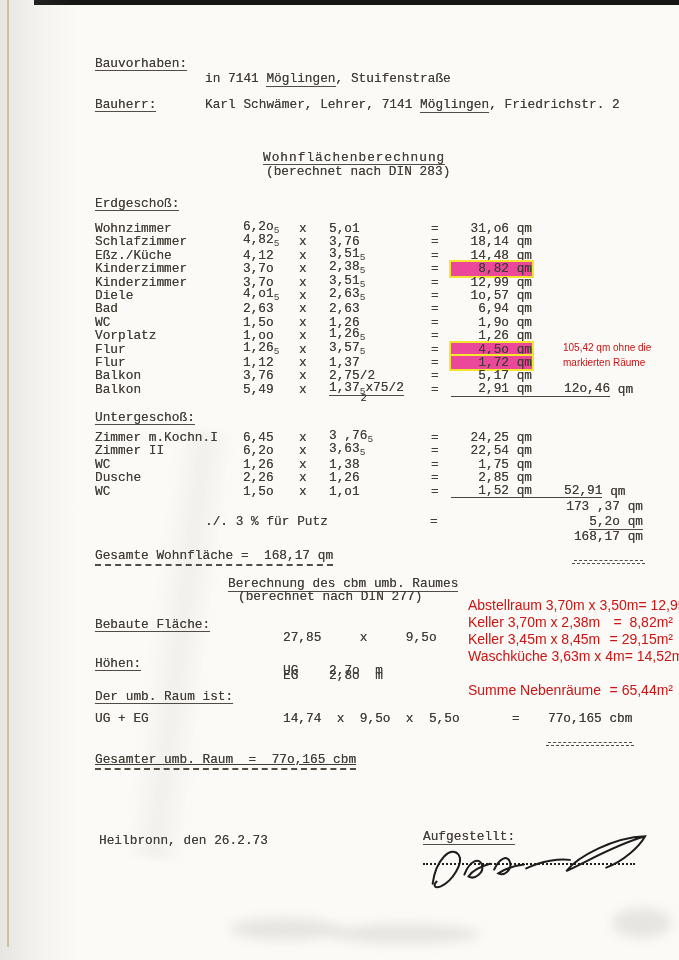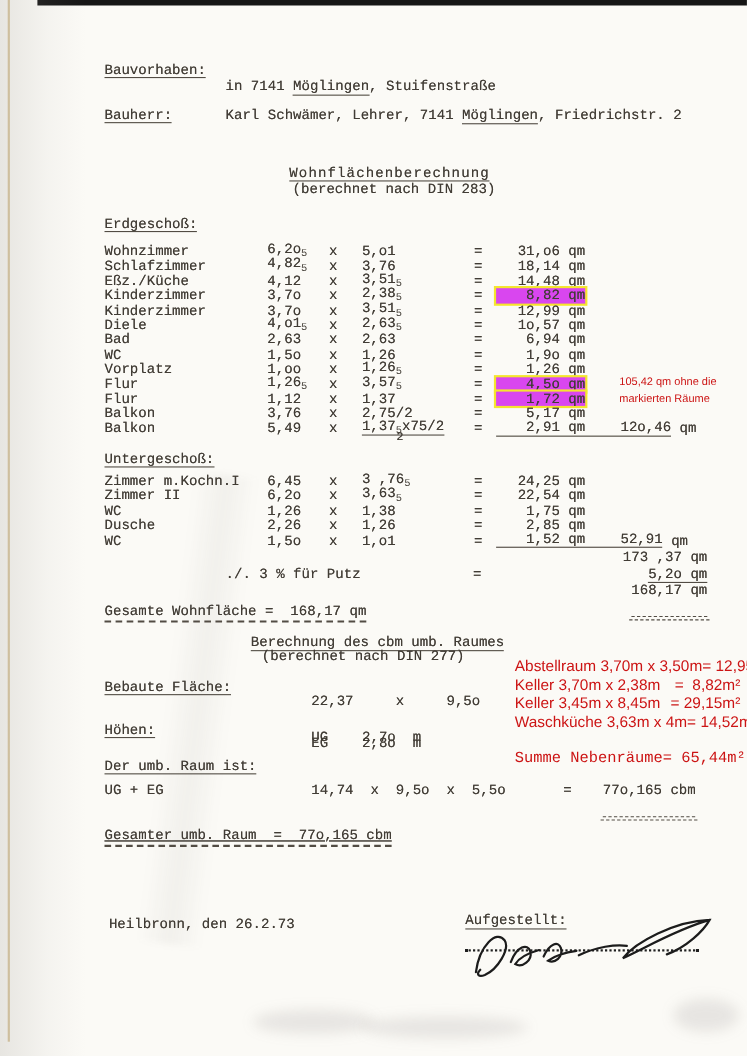--- a/index.html
+++ b/index.html
@@ -24,31 +24,31 @@
   
   .tbl{position:absolute;left:95px;}
   .trow{display:flex;height:13.4px;align-items:center;}
   .c-name{width:148px;}
   .c-a{width:56px;}
   .c-x{width:30px;}
   .c-b{width:102px;}
   .c-eq{width:20px;}
   .c-val{display:inline-block;width:58px;text-align:right;}
   .c-unit{display:inline-block;}
-  .hl{background:#d946ef;box-shadow:0 0 0 2px #f4e62e;}
+  .hl{background:#ec4899;box-shadow:0 0 0 2px #f4e62e;}
   .sumwrap{display:inline-flex;align-items:baseline;border-bottom:1.8px solid #4c463e;}
   .sumgap{display:inline-block;width:32px;}
   .frac{display:inline-block;position:relative;}
   .frac-num{border-bottom:1.4px solid #524c44;}
   .frac-den{position:absolute;left:42%;top:11px;font-size:10.5px;}
   
   .red{position:absolute;font-family:"Liberation Sans","DejaVu Sans",sans-serif;color:#cc1414;
        white-space:pre;}
   .red-lines .rline{display:flex;justify-content:space-between;height:17px;font-size:14px;}
-  .rgap{margin-top:17px;font-family:Liberation Mono, monospace;}
+  .rgap{margin-top:17px;}
   
   .sig{position:absolute;}
   .dotline{position:absolute;border-bottom:2.2px dotted #1f1f1f;}
 </style>
 </head>
 <body>
 
 <div id="page">
 
   <div class="topbar"></div>
@@ -79,21 +79,21 @@
   <div class="t" style="left:205px;top:515px;">./. 3 % für Putz</div>
   <div class="t" style="left:430px;top:515px;">=</div>
   <div class="t" style="left:515px;top:515px;width:128px;text-align:right;"><span class="u">5,2o qm</span></div>
   <div class="t" style="left:515px;top:530px;width:128px;text-align:right;"><span class="u-dbl">168,17 qm</span></div>
   <div class="t" style="left:95px;top:549px;"><span class="u-dash">Gesamte Wohnfläche =  168,17 qm</span></div>
 
   <div class="t" style="left:228px;top:577px;"><span class="u">Berechnung des cbm umb. Raumes</span></div>
   <div class="t" style="left:238px;top:590px;">(berechnet nach DIN 277)</div>
 
   <div class="t u" style="left:95px;top:618px;">Bebaute Fläche:</div>
-  <div class="t" style="left:283px;top:631px;">22,37     x     9,5o</div>
+  <div class="t" style="left:283px;top:631px;">27,85     x     9,5o</div>
 
   <div class="t u" style="left:95px;top:657px;">Höhen:</div>
   <div class="t" style="left:283px;top:664px;">UG    2,7o  m</div>
   <div class="t" style="left:283px;top:669px;">EG    2,8o  m</div>
 
   <div class="t u" style="left:95px;top:690px;">Der umb. Raum ist:</div>
   <div class="t" style="left:95px;top:712px;">UG + EG</div>
   <div class="t" style="left:283px;top:712px;">14,74  x  9,5o  x  5,5o</div>
   <div class="t" style="left:512px;top:712px;">=</div>
   <div class="t" style="left:548px;top:712px;"><span class="u-dbl">77o,165 cbm</span></div>

